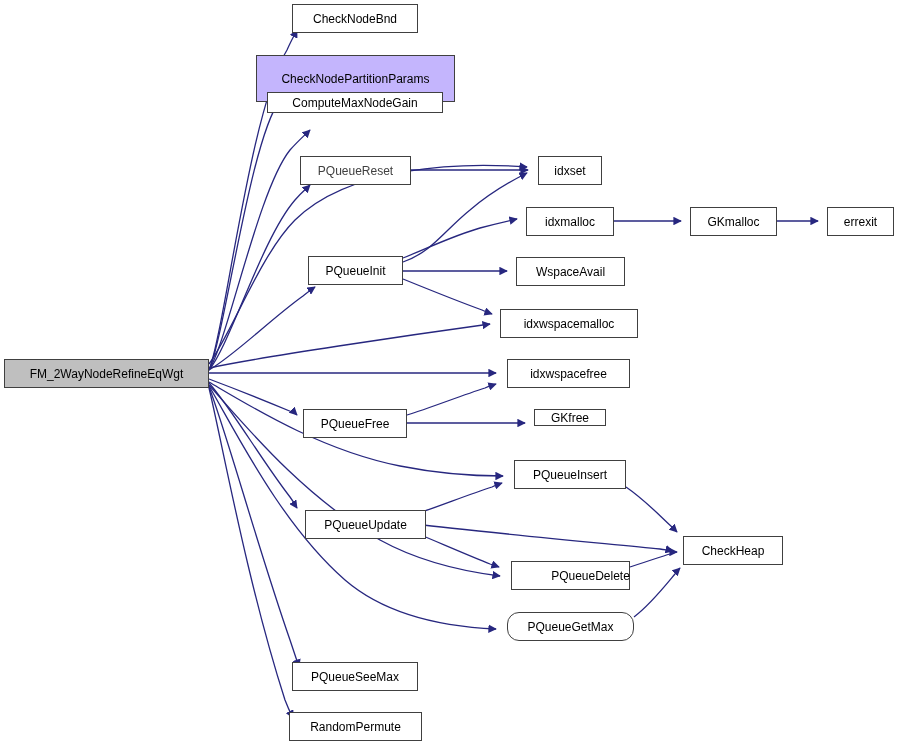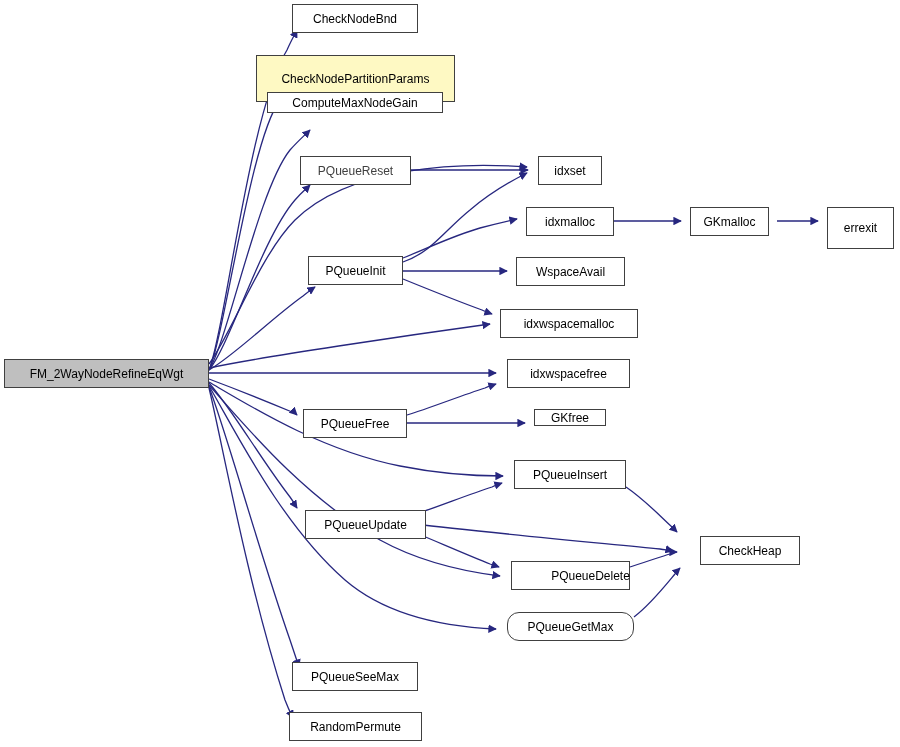--- a/index.html
+++ b/index.html
@@ -91,42 +91,42 @@
       </g>
   </svg>
 
   <div id="node-layer">
       <div class="node root" style="left: 4px; top: 359px; width: 205px; height: 29px; border-color: rgb(64, 64, 64); background: rgb(191, 191, 191); color: rgb(0, 0, 0);">
         <span class="node-label">FM_2WayNodeRefineEqWgt</span>
       </div>
       <div class="node" style="left: 292px; top: 4px; width: 126px; height: 29px; border-color: rgb(64, 64, 64); background: rgb(255, 255, 255); color: rgb(0, 0, 0);">
         <span class="node-label">CheckNodeBnd</span>
       </div>
-      <div class="node" style="left: 256px; top: 55px; width: 199px; height: 47px; border-color: rgb(64, 64, 64); background: #fef9c3; color: rgb(0, 0, 0);">
+      <div class="node" style="left: 256px; top: 55px; width: 199px; height: 47px; border-color: rgb(64, 64, 64); background: #c4b5fd; color: rgb(0, 0, 0);">
         <span class="node-label">CheckNodePartitionParams</span>
       </div>
       <div class="node" style="left: 267px; top: 92px; width: 176px; height: 21px; border-color: rgb(64, 64, 64); background: rgb(255, 255, 255); color: rgb(0, 0, 0);">
         <span class="node-label">ComputeMaxNodeGain</span>
       </div>
       <div class="node" style="left: 300px; top: 156px; width: 111px; height: 29px; border-color: rgb(64, 64, 64); background: rgb(255, 255, 255); color: #404040;">
         <span class="node-label">PQueueReset</span>
       </div>
       <div class="node" style="left: 308px; top: 256px; width: 95px; height: 29px; border-color: rgb(64, 64, 64); background: rgb(255, 255, 255); color: rgb(0, 0, 0);">
         <span class="node-label">PQueueInit</span>
       </div>
       <div class="node" style="left: 538px; top: 156px; width: 64px; height: 29px; border-color: rgb(64, 64, 64); background: rgb(255, 255, 255); color: rgb(0, 0, 0);">
         <span class="node-label">idxset</span>
       </div>
       <div class="node" style="left: 526px; top: 207px; width: 88px; height: 29px; border-color: rgb(64, 64, 64); background: rgb(255, 255, 255); color: rgb(0, 0, 0);">
         <span class="node-label">idxmalloc</span>
       </div>
-      <div class="node" style="left: 690px; top: 207px; width: 79px; height: 29px; border-color: rgb(64, 64, 64); background: rgb(255, 255, 255); color: rgb(0, 0, 0);">
+      <div class="node" style="left: 690px; top: 207px; width: 87px; height: 29px; border-color: rgb(64, 64, 64); background: rgb(255, 255, 255); color: rgb(0, 0, 0);">
         <span class="node-label">GKmalloc</span>
       </div>
-      <div class="node" style="left: 827px; top: 207px; width: 67px; height: 42px; border-color: rgb(64, 64, 64); background: rgb(255, 255, 255); color: rgb(0, 0, 0);">
+      <div class="node" style="left: 827px; top: 207px; width: 67px; height: 29px; border-color: rgb(64, 64, 64); background: rgb(255, 255, 255); color: rgb(0, 0, 0);">
         <span class="node-label">errexit</span>
       </div>
       <div class="node" style="left: 516px; top: 257px; width: 109px; height: 29px; border-color: rgb(64, 64, 64); background: rgb(255, 255, 255); color: rgb(0, 0, 0);">
         <span class="node-label">WspaceAvail</span>
       </div>
       <div class="node" style="left: 500px; top: 309px; width: 138px; height: 29px; border-color: rgb(64, 64, 64); background: rgb(255, 255, 255); color: rgb(0, 0, 0);">
         <span class="node-label">idxwspacemalloc</span>
       </div>
       <div class="node" style="left: 507px; top: 359px; width: 123px; height: 29px; border-color: rgb(64, 64, 64); background: rgb(255, 255, 255); color: rgb(0, 0, 0);">
         <span class="node-label">idxwspacefree</span>
@@ -136,21 +136,21 @@
       </div>
       <div class="node" style="left: 534px; top: 409px; width: 72px; height: 17px; border-color: rgb(64, 64, 64); background: rgb(255, 255, 255); color: rgb(0, 0, 0);">
         <span class="node-label">GKfree</span>
       </div>
       <div class="node" style="left: 514px; top: 460px; width: 112px; height: 29px; border-color: rgb(64, 64, 64); background: rgb(255, 255, 255); color: rgb(0, 0, 0);">
         <span class="node-label">PQueueInsert</span>
       </div>
       <div class="node" style="left: 305px; top: 510px; width: 121px; height: 29px; border-color: rgb(64, 64, 64); background: rgb(255, 255, 255); color: rgb(0, 0, 0);">
         <span class="node-label">PQueueUpdate</span>
       </div>
-      <div class="node" style="left: 683px; top: 536px; width: 100px; height: 29px; border-color: rgb(64, 64, 64); background: rgb(255, 255, 255); color: rgb(0, 0, 0); margin-left: 17px;">
+      <div class="node" style="left: 683px; top: 536px; width: 100px; height: 29px; border-color: rgb(64, 64, 64); background: rgb(255, 255, 255); color: rgb(0, 0, 0);">
         <span class="node-label">CheckHeap</span>
       </div>
       <div class="node" style="left: 511px; top: 561px; width: 119px; height: 29px; border-color: rgb(64, 64, 64); background: rgb(255, 255, 255); color: rgb(0, 0, 0); padding-left: 40px;">
         <span class="node-label">PQueueDelete</span>
       </div>
       <div class="node" style="left: 507px; top: 612px; width: 127px; height: 29px; border-color: rgb(64, 64, 64); background: rgb(255, 255, 255); color: rgb(0, 0, 0); border-radius: 12px;">
         <span class="node-label">PQueueGetMax</span>
       </div>
       <div class="node" style="left: 292px; top: 662px; width: 126px; height: 29px; border-color: rgb(64, 64, 64); background: rgb(255, 255, 255); color: rgb(0, 0, 0);">
         <span class="node-label">PQueueSeeMax</span>

